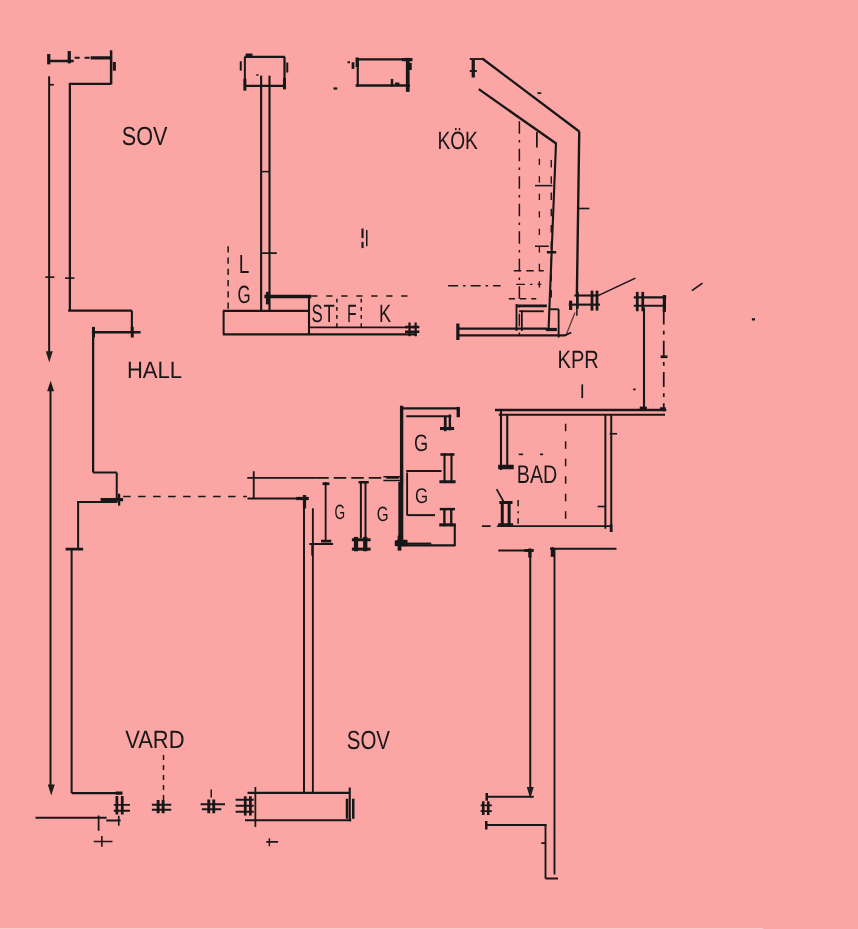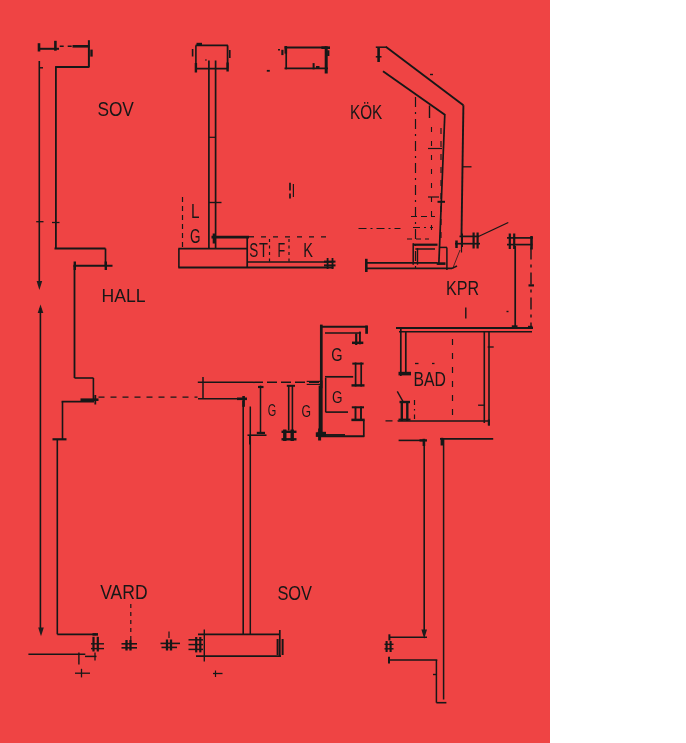--- a/index.html
+++ b/index.html
@@ -1,16 +1,16 @@
 <!DOCTYPE html>
 <html><head>
 <meta charset="utf-8">
 <style>
 html,body{margin:0;padding:0;background:#ffffff;}
-#page{width:550px;height:743px;position:relative;background:#ef4444;overflow:hidden;}
+#page{width:686px;height:743px;position:relative;background:#fca5a5;overflow:hidden;}
 text{font-family:"Liberation Sans",sans-serif;fill:#171717;}
 </style>
 </head>
 <body>
 <div id="page">
 <svg width="686" height="743" viewBox="0 0 686 743">
 <g stroke="#171717" fill="none" stroke-linecap="butt">
 
 <path d="M39,43.2 V51.5" stroke-width="2.6"></path>
 <path d="M39,48.8 H59" stroke-width="2.0"></path>

